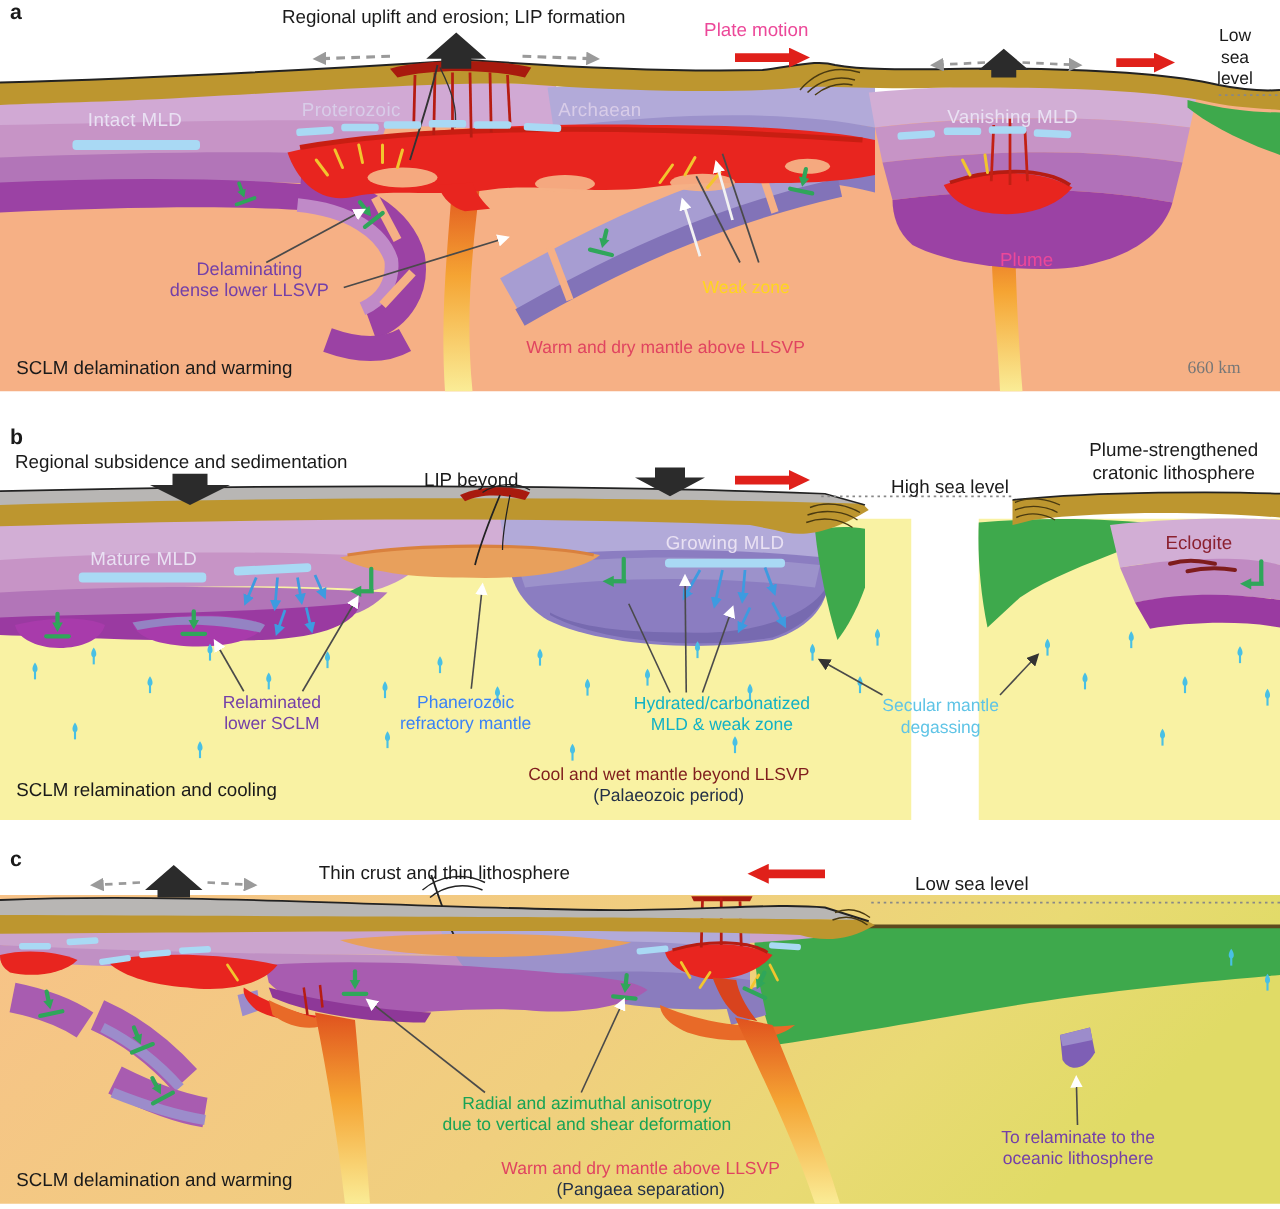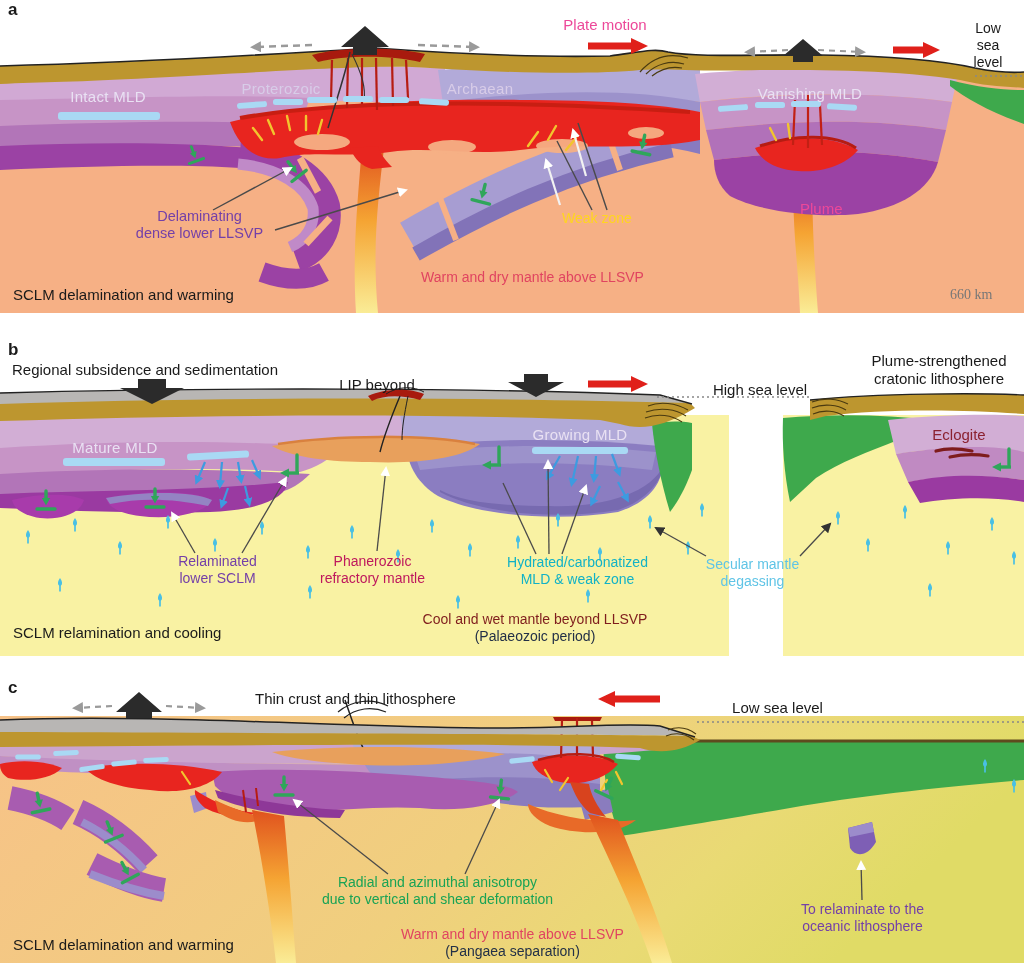--- a/index.html
+++ b/index.html
@@ -10,28 +10,28 @@
        line-height:1.18;color:#1a1a1a;white-space:pre-line;}
   .c{text-align:center;}
   .s15{font-size:15px;}
   .s17{font-size:17px;font-weight:bold;}
   .pale{color:#E9E1F3;letter-spacing:.3px;}
   .pale2{color:#D8CCE8;letter-spacing:.3px;}
   .red{color:#ec4899;}
   .rose{color:#E04460;}
   .navy{color:#233047;}
   .purp{color:#7440A8;}
-  .yellow{color:#FFD61E;}
+  .yellow{color:#FFD61E;margin-top:11px;}
   .gray{color:#777;font-family:Liberation Serif, serif;}
   .maroon{color:#8B2130;}
-  .orange{color:#be185d;}
+  .orange{color:#3b82f6;}
   .teal{color:#12B2C6;}
   .sky{color:#5FC4E6;}
   .blue{color:#7f1d1d;}
-  .green{color:#19A355;}
+  .green{color:#19A355;padding-left:32px;}
 </style>
 </head>
 <body>
 
 <div class="stage">
 
 <svg class="art" width="1024" height="967" viewBox="0 0 1024 967">
 <defs>
   <linearGradient id="plumeGrad" x1="0" y1="0" x2="0" y2="1">
     <stop offset="0" stop-color="#E0521E"></stop>
@@ -423,20 +423,21 @@
 
   <path d="M116,712 L139,692 L162,712 L152,712 L152,718 L126,718 L126,712 Z" fill="#2b2b2b"></path>
   <line x1="112" y1="706" x2="76" y2="708" stroke="#9a9a9a" stroke-width="2.2" stroke-dasharray="6 5" marker-end="url(#mGray)"></line>
   <line x1="166" y1="706" x2="202" y2="708" stroke="#9a9a9a" stroke-width="2.2" stroke-dasharray="6 5" marker-end="url(#mGray)"></line>
   <line x1="660" y1="699" x2="606" y2="699" stroke="#E0201A" stroke-width="7" marker-end="url(#mRed)"></line>
   <line x1="697" y1="722" x2="1024" y2="722" stroke="#888" stroke-width="1.4" stroke-dasharray="2 3"></line>
 </g>
 </svg>
 
 <div class="lbl s17" style="left:8px;top:0px">a</div>
+<div class="lbl s15 c" style="left:178px;top:5px;width:370px">Regional uplift and erosion; LIP formation</div>
 <div class="lbl s15 c red" style="left:540px;top:16px;width:130px">Plate motion</div>
 <div class="lbl c" style="left:956px;top:20px;width:64px;line-height:17px">Low
 sea
 level</div>
 <div class="lbl s15 c pale" style="left:28px;top:88px;width:160px">Intact MLD</div>
 <div class="lbl s15 c pale2" style="left:201px;top:80px;width:160px">Proterozoic</div>
 <div class="lbl s15 c pale2" style="left:405px;top:80px;width:150px">Archaean</div>
 <div class="lbl s15 c pale" style="left:745px;top:85px;width:130px">Vanishing MLD</div>
 <div class="lbl c purp" style="left:112px;top:208px;width:175px;font-size:14.5px">Delaminating
 dense lower LLSVP</div>

